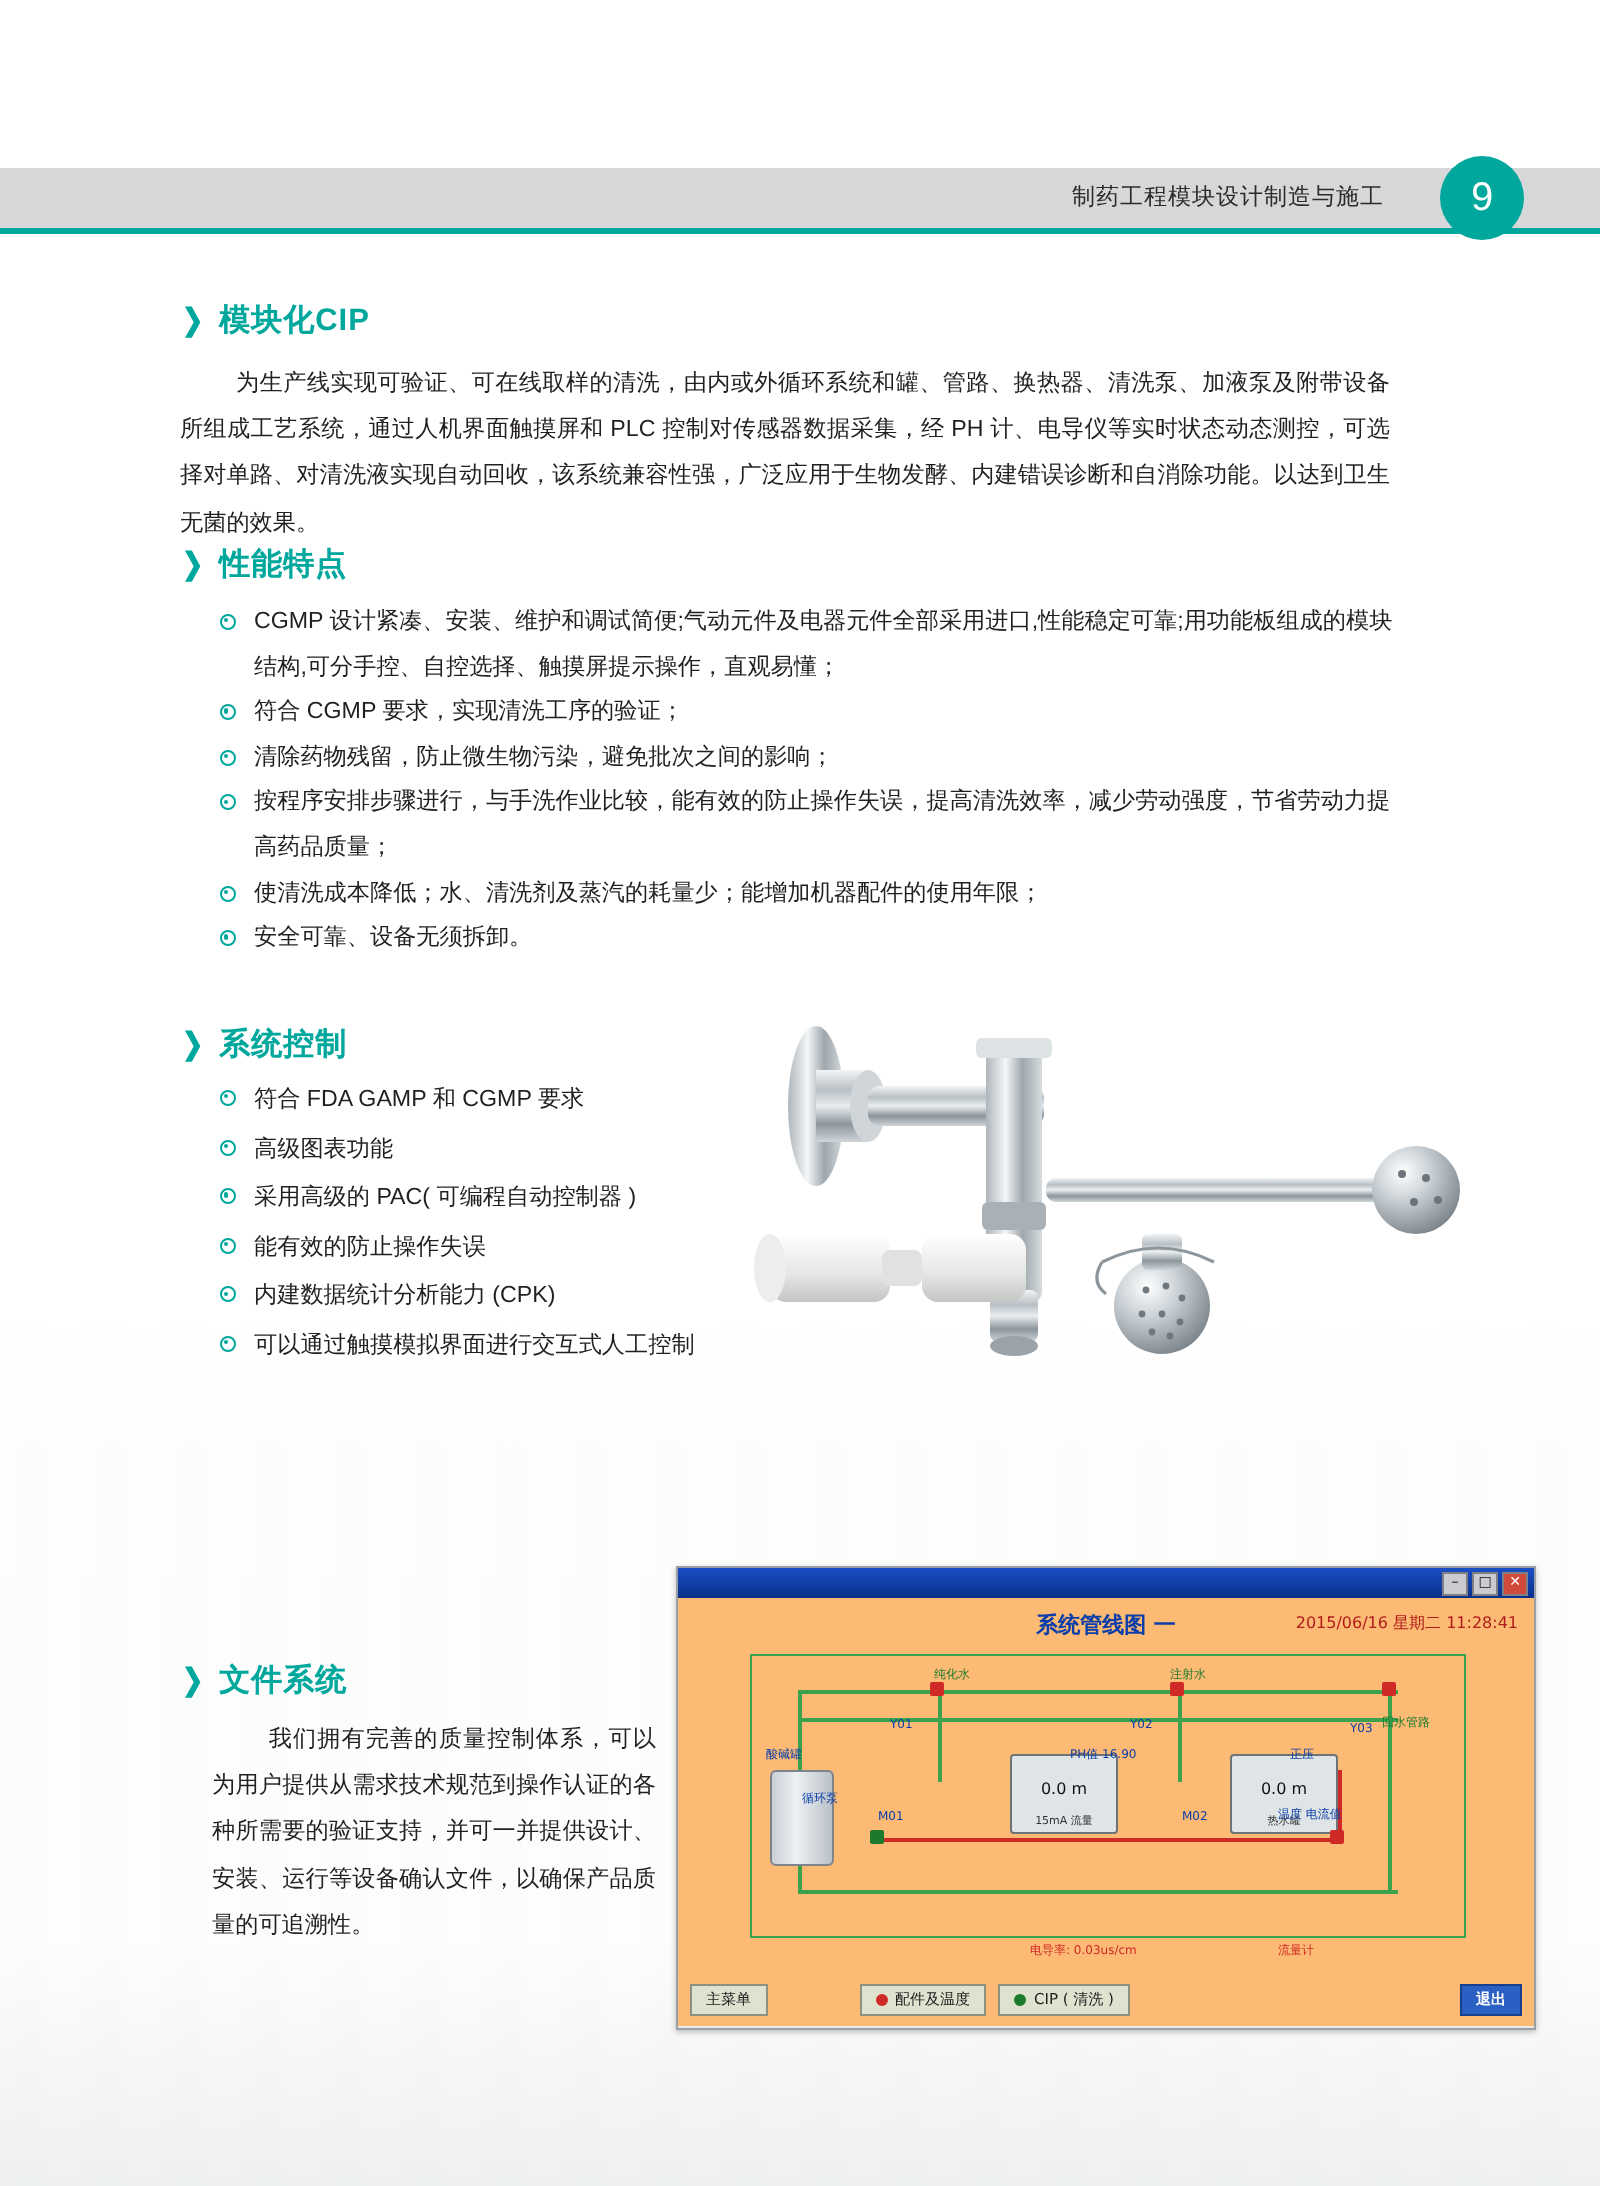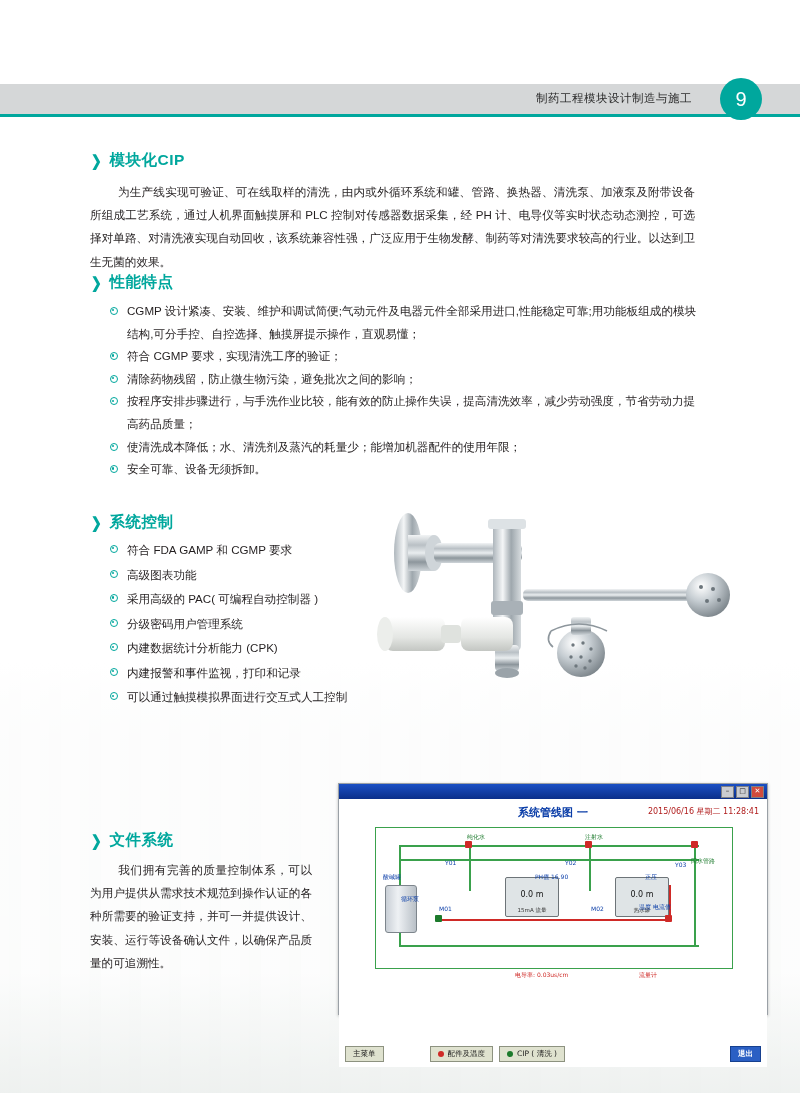--- a/index.html
+++ b/index.html
@@ -187,22 +187,22 @@
     background: #c9cbd0;
     border: 1px solid #7e8086;
     font-size: 7px;
     line-height: 9px;
     text-align: center;
     color: #111;
   }
   .hmi-title .wbtn.close { background: #d14b3c; color:#fff; }
   .hmi-body {
     position: relative;
-    height: 268px;
-    background: #ffffff;
+    height: 214px;
+    background: #fdba74;
     overflow: hidden;
   }
   .hmi-h {
     position: absolute;
     top: 6px;
     left: 0; right: 0;
     text-align: center;
     font-size: 11px;
     color: #0b3ea8;
     font-weight: bold;
@@ -307,21 +307,21 @@
 <div class="page-circle">9</div>
 <div class="header-rule"></div>
 
 <div class="content">
 
   <div class="sec-head" style="left:90px; top:150px;">
     <span class="chev">❯</span>
     <span class="txt">模块化CIP</span>
   </div>
   <div class="para" style="left:90px; top:180px; width:605px;">
-    <span class="indent"></span><span>为生产线实现可验证、可在线取样的清洗，由内或外循环系统和罐、管路、换热器、清洗泵、加液泵及附带设备所组成工艺系统，通过人机界面触摸屏和 PLC 控制对传感器数据采集，经 PH 计、电导仪等实时状态动态测控，可选择对单路、对清洗液实现自动回收，该系统兼容性强，广泛应用于生物发酵、制药等对清洗要求较高的行业。以达到卫生无菌的效果。</span>
+    <span class="indent"></span><span>为生产线实现可验证、可在线取样的清洗，由内或外循环系统和罐、管路、换热器、清洗泵、加液泵及附带设备所组成工艺系统，通过人机界面触摸屏和 PLC 控制对传感器数据采集，经 PH 计、电导仪等实时状态动态测控，可选择对单路、对清洗液实现自动回收，该系统兼容性强，广泛应用于生物发酵、内建错误诊断和自消除功能。以达到卫生无菌的效果。</span>
   </div>
 
   <div class="sec-head" style="left:90px; top:272px;">
     <span class="chev">❯</span>
     <span class="txt">性能特点</span>
   </div>
   <ul class="bullets" style="left:110px; top:300px; width:595px;">
     <li><span class="dot"></span><span>CGMP 设计紧凑、安装、维护和调试简便;气动元件及电器元件全部采用进口,性能稳定可靠;用功能板组成的模块结构,可分手控、自控选择、触摸屏提示操作，直观易懂；</span></li>
     <li><span class="dot"></span><span>符合 CGMP 要求，实现清洗工序的验证；</span></li>
     <li><span class="dot"></span><span>清除药物残留，防止微生物污染，避免批次之间的影响；</span></li>
@@ -331,23 +331,22 @@
   </ul>
 
   <div class="sec-head" style="left:90px; top:512px;">
     <span class="chev">❯</span>
     <span class="txt">系统控制</span>
   </div>
   <ul class="bullets tight" style="left:110px; top:538px; width:300px;">
     <li><span class="dot"></span><span>符合 FDA GAMP 和 CGMP 要求</span></li>
     <li><span class="dot"></span><span>高级图表功能</span></li>
     <li><span class="dot"></span><span>采用高级的 PAC( 可编程自动控制器 )</span></li>
-    <li><span class="dot"></span><span>分级密码用户管理系统</span></li>
+    <li><span class="dot"></span><span>能有效的防止操作失误</span></li>
     <li><span class="dot"></span><span>内建数据统计分析能力 (CPK)</span></li>
-    <li><span class="dot"></span><span>内建报警和事件监视，打印和记录</span></li>
     <li><span class="dot"></span><span>可以通过触摸模拟界面进行交互式人工控制</span></li>
   </ul>
 
   <div class="equip">
     <svg viewBox="0 0 400 225" width="400" height="225">
       <defs>
         <linearGradient id="steel" x1="0" y1="0" x2="0" y2="1">
           <stop offset="0%" stop-color="#f2f4f5"></stop>
           <stop offset="28%" stop-color="#b9c0c5"></stop>
           <stop offset="50%" stop-color="#e9edef"></stop>
@@ -410,21 +409,21 @@
       <rect x="196" y="112" width="20" height="18" rx="3" fill="url(#steel)"></rect>
       <path d="M176 126 q28 -14 56 0" stroke="#8d969c" stroke-width="1.6" fill="none"></path>
       <path d="M176 126 q-6 10 2 16" stroke="#8d969c" stroke-width="1.6" fill="none"></path>
     </svg>
   </div>
 
   <div class="sec-head" style="left:90px; top:830px;">
     <span class="chev">❯</span>
     <span class="txt">文件系统</span>
   </div>
-  <div class="para" style="left:90px; top:858px; width:222px;">
+  <div class="para" style="left:106px; top:858px; width:222px;">
     <span class="indent"></span><span>我们拥有完善的质量控制体系，可以为用户提供从需求技术规范到操作认证的各种所需要的验证支持，并可一并提供设计、安装、运行等设备确认文件，以确保产品质量的可追溯性。</span>
   </div>
 
   <div class="hmi">
     <div class="hmi-title">
       <span></span>
       <span class="wbtns">
         <span class="wbtn">–</span>
         <span class="wbtn">□</span>
         <span class="wbtn close">✕</span>

